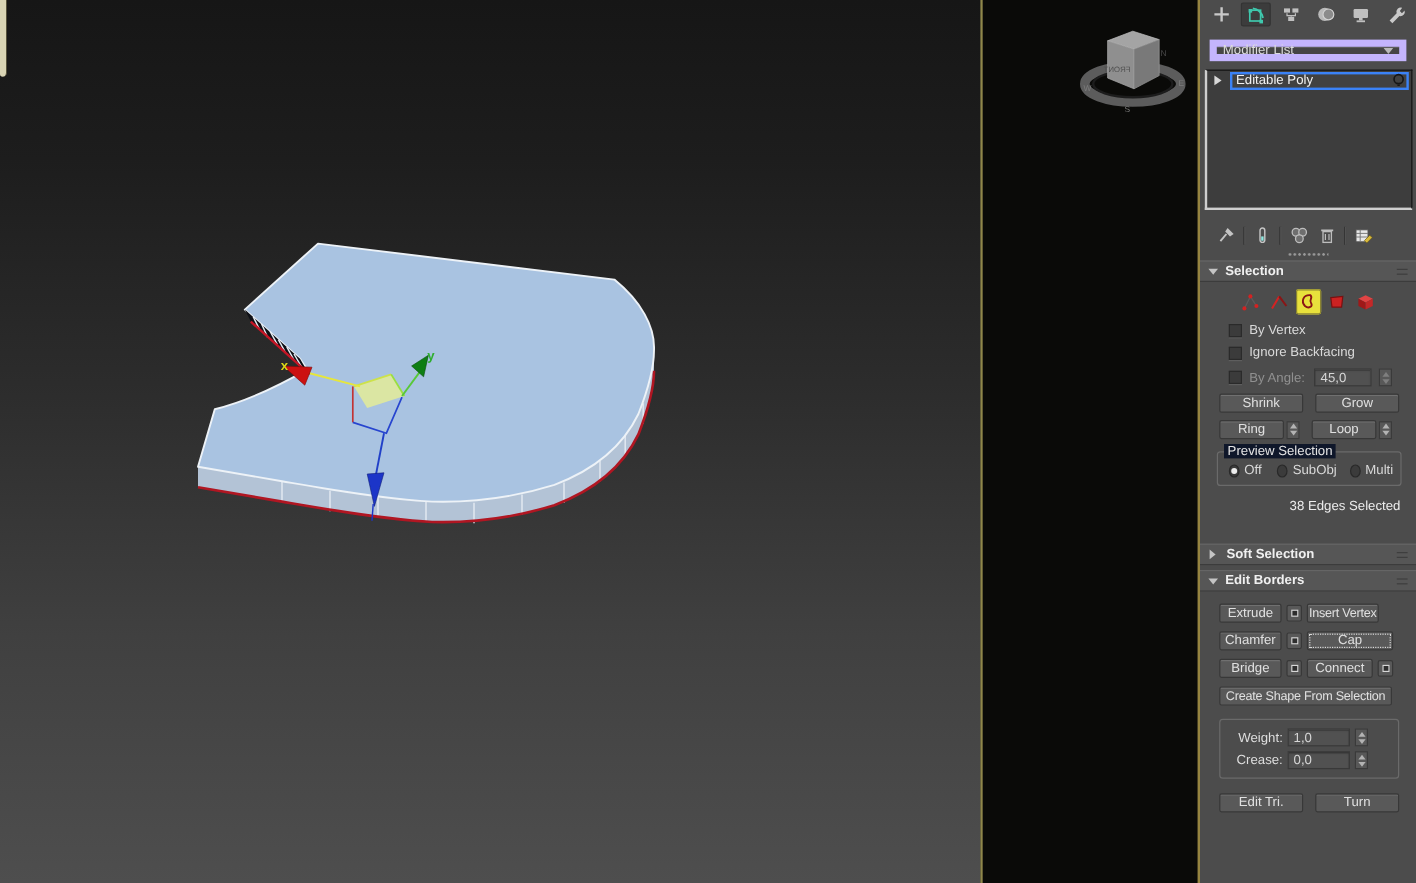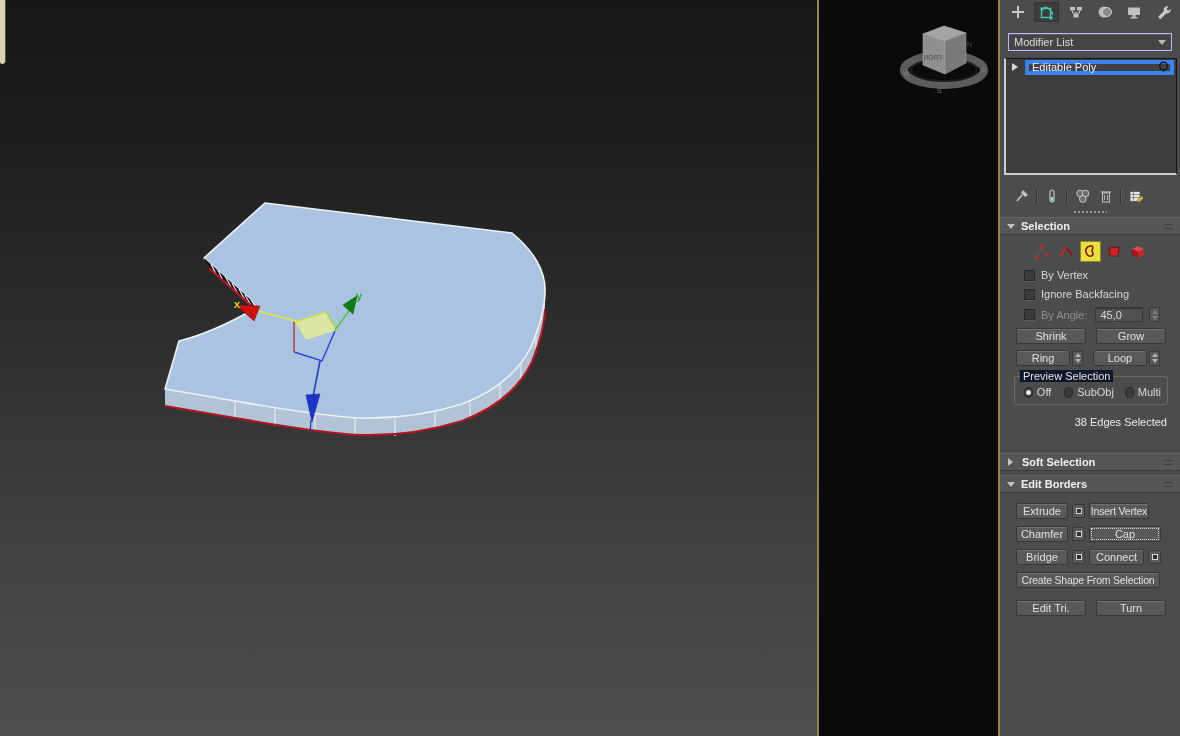--- a/index.html
+++ b/index.html
@@ -20,30 +20,30 @@
     color:#d9d9d9; font-size:11px; }
   .cp-tabs { height:22px; display:flex; align-items:center; gap:4px; padding:1px 3px 0 5px; }
   .cp-tab { width:25px; height:20px; display:flex; align-items:center; justify-content:center; border-radius:2px; }
   .cp-tab.active { background:#3c3c3c; box-shadow:inset 0 0 0 1px #333; }
 
   .name-row { display:flex; align-items:center; gap:5px; padding:8px 7px 0 8px; }
   .name-field { flex:1; height:17px; background:#2b2b2b; border:1px solid #1d1d1d; color:#cfcfcf;
     display:flex; align-items:center; padding-left:4px; }
   .color-swatch { width:16px; height:16px; background:#ffffff; border:1px solid #111; }
 
-  .modlist { margin:11px 8px 0 8px; height:18px; background:#454545; border:1px solid #c4b5fd;
+  .modlist { margin:11px 8px 0 8px; height:18px; background:#454545; border:6px solid #c4b5fd;
     box-shadow:inset 0 1px 0 #5d5d5d; display:flex; align-items:center; justify-content:space-between;
     padding:0 5px; color:#dcdcdc; }
   .caret-dn { width:0; height:0; border:4px solid transparent; border-top:5px solid #b9b9b9; margin-top:4px; }
 
   .stack-box { margin:7px 3px 0 4px; height:117px; background:#3d3d3d; border:1px solid #141414;
     border-left:2px solid #cfcfcf; border-bottom:2px solid #cfcfcf; }
   .stack-row { height:16px; display:flex; align-items:center; gap:3px; padding:0 2px; }
   .stack-arrow { width:0; height:0; border:4px solid transparent; border-left:6px solid #d8d8d8; margin-left:4px; }
-  .stack-label-cell { flex:1; height:15px; border:4px solid #3b82f6; background:#414141; color:#f2f2f2;
+  .stack-label-cell { flex:1; height:15px; border:2px solid #3b82f6; background:#414141; color:#f2f2f2;
     display:flex; align-items:center; padding-left:3px; }
 
   .stack-toolbar { margin-top:10px; height:22px; display:flex; align-items:center; gap:6px; padding:0 0 0 14px; }
   .tb-sep { width:2px; height:15px; background:#353535; border-right:1px solid #5a5a5a; }
   .splitter { height:9px; display:flex; align-items:center; justify-content:center; }
   .splitter-dots { width:34px; height:4px;
     background-image:radial-gradient(circle, #9a9a9a 1px, transparent 1.2px);
     background-size:4px 4px; background-repeat:repeat-x; }
 
   .rollout { height:18px; background:#565656; border-top:1px solid #656565; border-bottom:1px solid #3c3c3c;
@@ -398,20 +398,38 @@
         </div>
       <div class="btn" style="width:55px">Connect</div>
       <div class="sqbtn">
           <span></span>
         </div>
     </div>
     <div class="eb-row">
       <div class="btn small-font" style="width:144px">Create Shape From Selection</div>
     </div>
 
+    <div class="wc-group">
+      <div class="wc-row">
+        <span class="wc-label">Weight:</span>
+        <span class="field wc-field">1,0</span>
+        <span class="spin">
+            <span class="tri-up"></span>
+            <span class="tri-dn"></span>
+          </span>
+      </div>
+      <div class="wc-row">
+        <span class="wc-label">Crease:</span>
+        <span class="field wc-field">0,0</span>
+        <span class="spin">
+            <span class="tri-up"></span>
+            <span class="tri-dn"></span>
+          </span>
+      </div>
+    </div>
 
     <div class="two-col" style="margin-top:12px">
       <div class="btn">Edit Tri.</div>
       <div class="btn">Turn</div>
     </div>
 
   </div>
 </div>
 
 </body></html>

